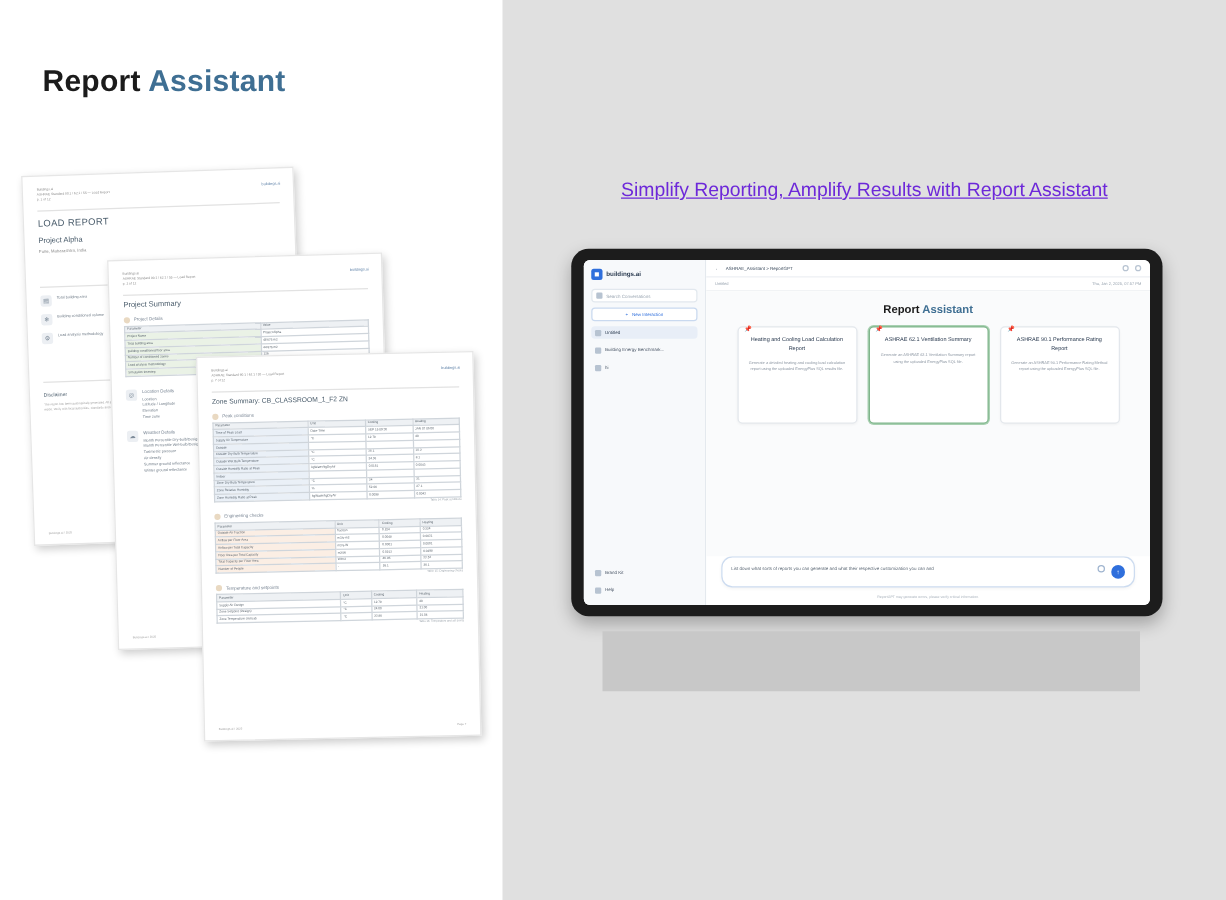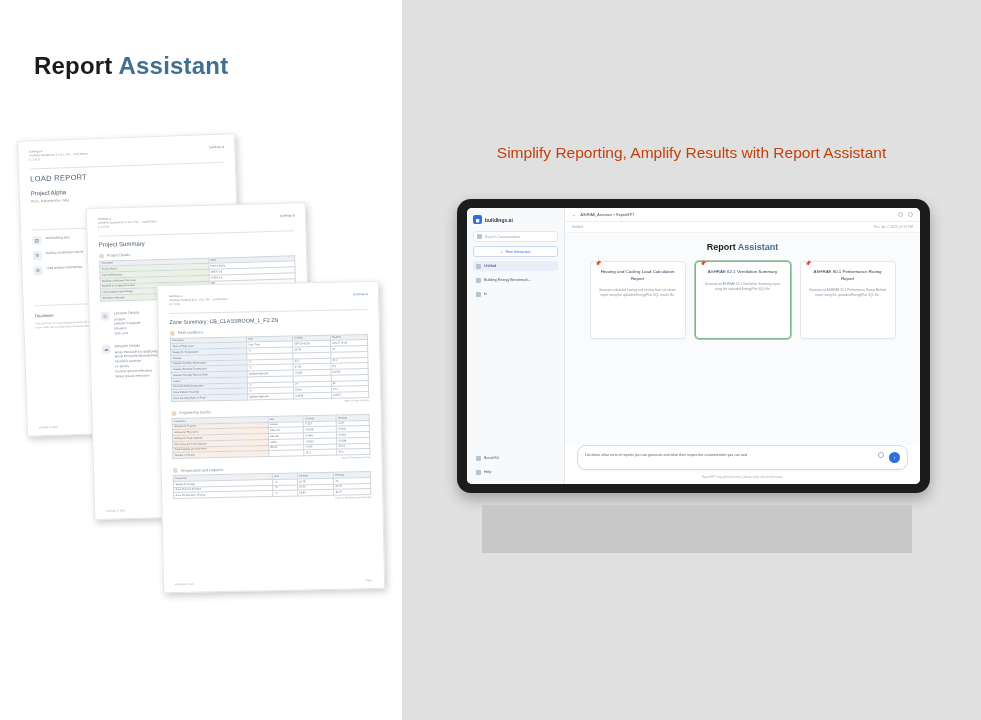--- a/index.html
+++ b/index.html
@@ -75,21 +75,21 @@
   .doc-ftr { position:absolute; bottom:7px; left:11px; right:11px;
     display:flex; justify-content:space-between; font-size:2.3px; color:#a5a5a5; }
 
   
   #right-panel {
     position:absolute; left:402px; top:0; width:579px; height:720px;
     background:#e0e0e0;
   }
   #tagline {
     position:absolute; left:0; right:0; top:144px;
-    text-align:center; font-size:15.5px; color:#c2410c;
+    text-align:center; font-size:15.5px; color:#6d28d9;text-decoration:underline;
   }
 
   
   #tablet {
     position:absolute; left:55px; top:199px; width:473px; height:294px;
     background:#1c1c1c; border-radius:14px;
     box-shadow: 0 6px 14px rgba(0,0,0,0.28);
     padding:9px 10px;
   }
   #screen {

